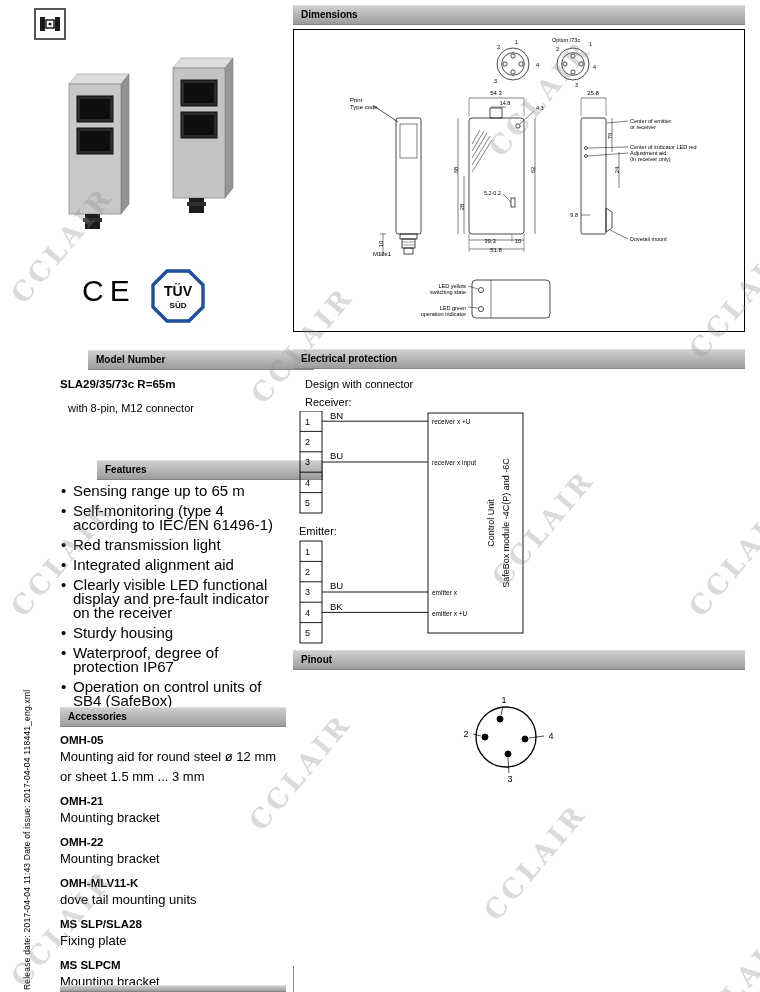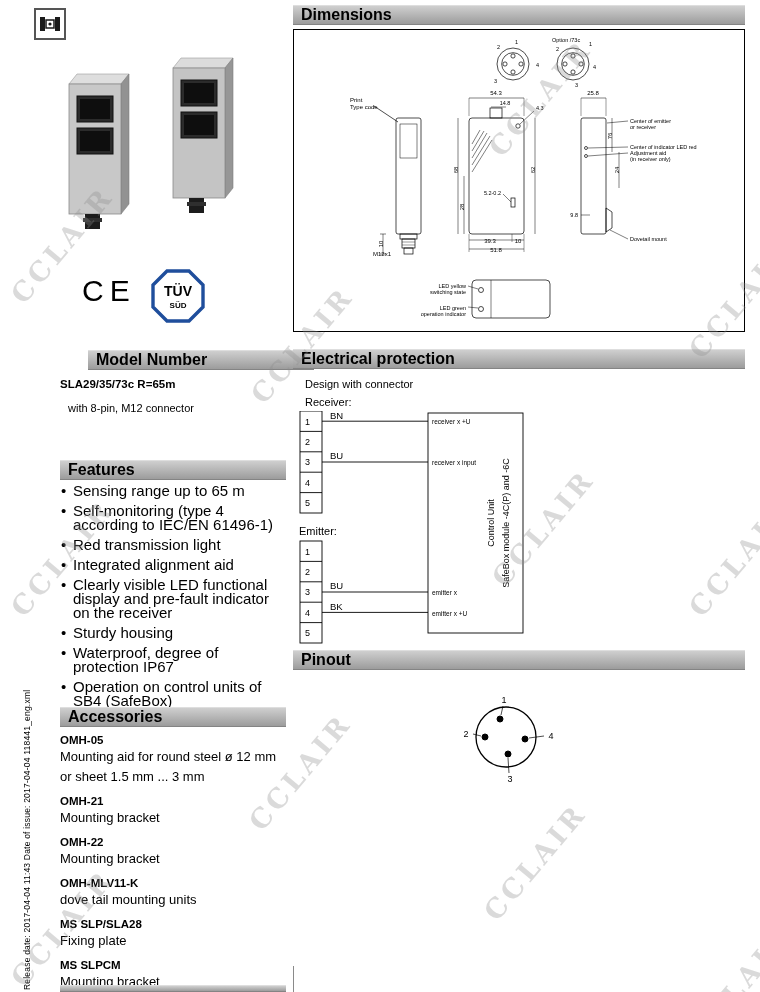--- a/index.html
+++ b/index.html
@@ -3,21 +3,21 @@
 <meta charset="utf-8">
 <style>
   * { margin:0; padding:0; box-sizing:border-box; }
   html,body { background:#e8e8e8; }
   body { font-family:"Liberation Sans", sans-serif; color:#000; }
   #page { position:relative; width:760px; height:992px; background:#fff; overflow:hidden; margin:0 auto; }
   .abs { position:absolute; }
   .bar {
     background:linear-gradient(180deg,#cfcfcf 0%,#b3b3b3 55%,#9c9c9c 100%);
     border-top:1px solid #dedede; border-bottom:1px solid #848484;
-    font-weight:bold; font-size:16px; padding:2px 8px; line-height:14px;
+    font-weight:bold; font-size:10px; padding:2px 8px; line-height:14px;
   }
   .leftw { left:60px; width:226px; }
   .rightw { left:293px; width:452px; }
   .body-text { font-size:11px; line-height:14px;padding-left:8px; }
   .bold { font-weight:bold; }
   #features-list { list-style:none; }
   #features-list li { position:relative; padding-left:13px; margin-bottom:6px; font-size:15px; line-height:14px; }
   #features-list li::before { content:"•"; position:absolute; left:1px; top:0; }
   .acc-name { font-weight:bold; font-size:11.5px; margin-top:7px; line-height:14px; }
   .acc-desc { font-size:13px; line-height:20px; }
@@ -85,21 +85,21 @@
       <polygon points="17,3 39,3 53,17 53,39 39,53 17,53 3,39 3,17" fill="#fff" stroke="#1f4e9c" stroke-width="3.4"></polygon>
       <text x="28" y="28" text-anchor="middle" font-size="14" font-weight="bold" fill="#1f4e9c">TÜV</text>
       <text x="28" y="40" text-anchor="middle" font-size="8" font-weight="bold" fill="#1f4e9c">SÜD</text>
     </svg>
   </div>
 
   <div class="abs bar leftw" style="top:350px;margin-left:28px;">Model Number</div>
   <div class="abs leftw bold" style="top:378px; font-size:11.5px;">SLA29/35/73c R=65m</div>
   <div class="abs leftw body-text" style="top:401px;">with 8-pin, M12 connector</div>
 
-  <div class="abs bar leftw" style="top:460px;">Features</div>
+  <div class="abs bar leftw" style="top:460px;margin-left:37px;">Features</div>
   <ul class="abs leftw" style="top:484px;" id="features-list">
       <li>Sensing range up to 65 m</li>
       <li>Self-monitoring (type 4 according to IEC/EN 61496-1)</li>
       <li>Red transmission light</li>
       <li>Integrated alignment aid</li>
       <li>Clearly visible LED functional display and pre-fault indicator on the receiver</li>
       <li>Sturdy housing</li>
       <li>Waterproof, degree of protection IP67</li>
       <li>Operation on control units of SB4 (SafeBox)</li>
     </ul>

